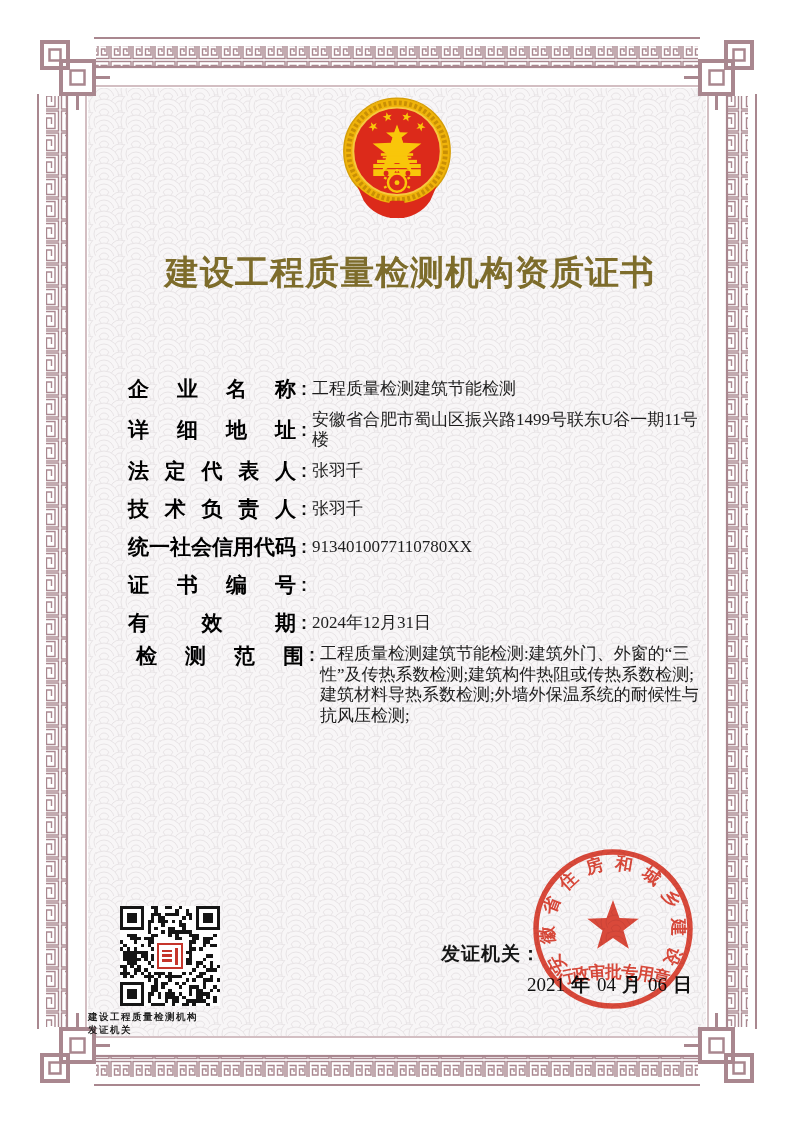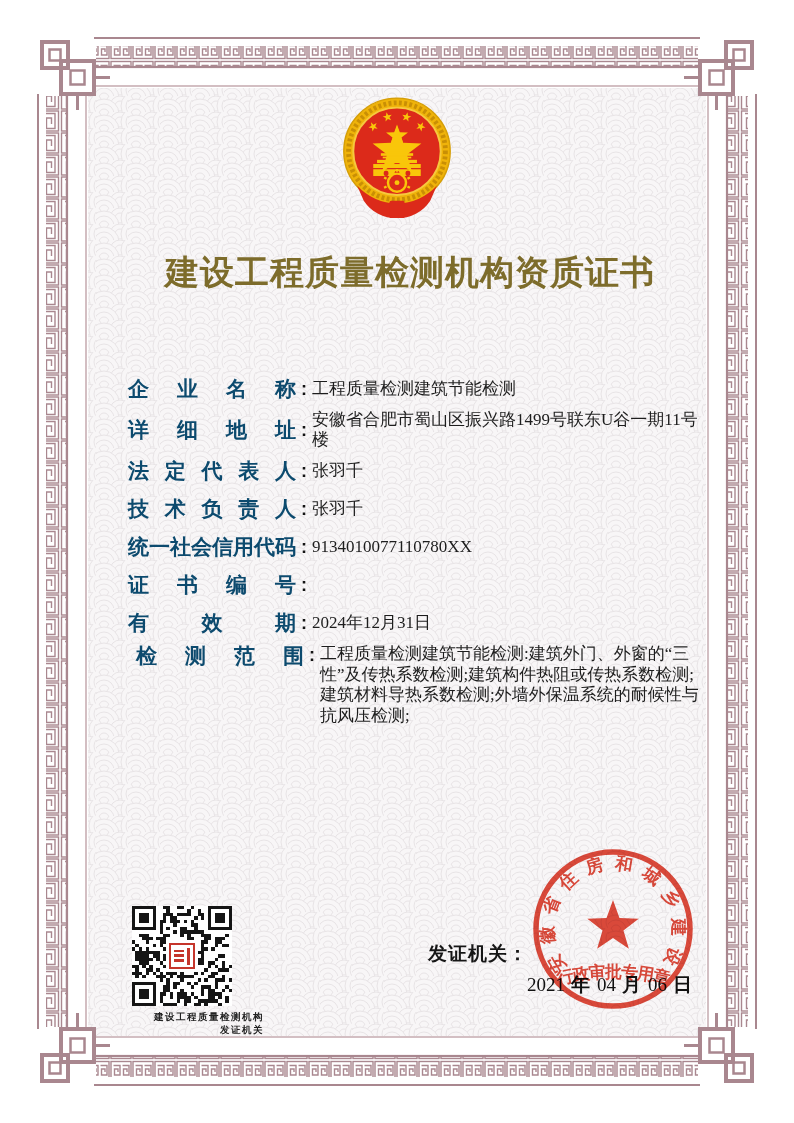--- a/index.html
+++ b/index.html
@@ -8,27 +8,27 @@
   .border-svg,.bg-svg{position:absolute;left:0;top:0;pointer-events:none;}
   .emblem{position:absolute;left:340px;top:96px;width:114px;height:122px;}
   .cert-title{position:absolute;left:13px;top:250px;width:794px;text-align:center;
         font-size:34px;font-weight:bold;color:#7d6c2b;letter-spacing:1px;}
   .fields{position:absolute;left:128px;top:370px;width:572px;}
   .row{display:flex;align-items:center;height:38px;}
   .row.tall{height:44px;}
   .row.top{align-items:flex-start;height:auto;padding-top:2px;margin-left:8px;}
   .row.top .flabel,.row.top .fcolon{margin-top:1px;}
   .flabel{display:inline-block;width:168px;min-width:168px;font-size:21px;font-weight:bold;
-        color:#0c4a6e;text-align:justify;text-align-last:justify;line-height:1.05;}
+        color:#000000;text-align:justify;text-align-last:justify;line-height:1.05;}
   .fcolon{width:16px;min-width:16px;text-align:center;font-weight:bold;font-size:18px;color:#141414;}
   .fvalue{flex:1;font-family:"Liberation Serif",serif;font-size:17px;color:#1d1d1d;line-height:20.5px;}
-  .qr-block{position:absolute;left:100px;top:906px;width:164px;text-align:right;}
+  .qr-block{position:absolute;left:88px;top:906px;width:164px;text-align:left;}
   .qr-box{width:100px;height:100px;margin:0 auto;background:#fff;}
   .qr-caption{font-size:9.5px;font-weight:bold;color:#222;letter-spacing:1.5px;line-height:13px;margin-top:4px;}
-  .issuer-label{position:absolute;left:428px;top:941px;font-size:19px;font-weight:bold;
+  .issuer-label{position:absolute;left:441px;top:941px;font-size:19px;font-weight:bold;
         color:#161616;letter-spacing:1px;}
   .issue-date{position:absolute;left:527px;top:972px;font-size:19px;color:#111;white-space:nowrap;}
   .issue-date .num{font-family:"Liberation Serif",serif;margin-right:6px;}
   .issue-date .unit{font-weight:bold;margin-right:7px;}
   .seal{position:absolute;left:518px;top:834px;width:190px;height:190px;
         mix-blend-mode:multiply;opacity:.92;}
 </style>
 </head>
 <body>
 

